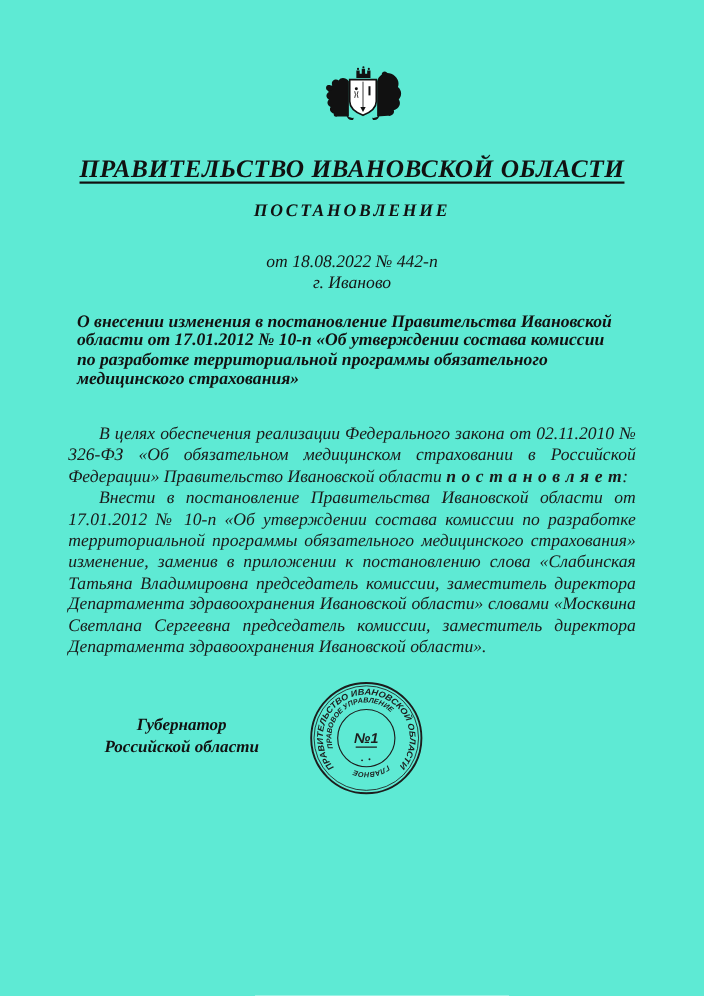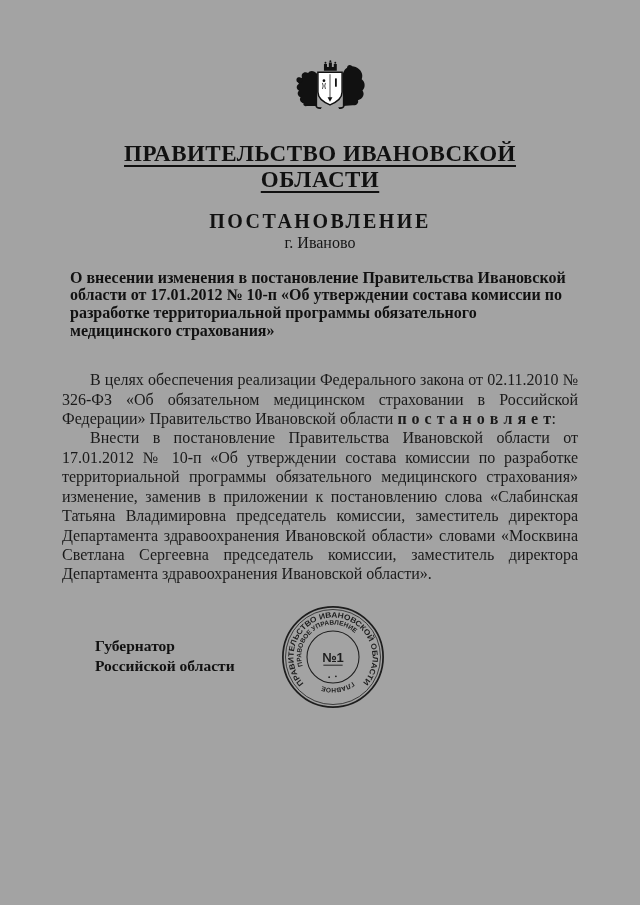--- a/index.html
+++ b/index.html
@@ -4,50 +4,50 @@
 <style>
   html,body{margin:0;padding:0;background:#ffffff;}
   body{
     width:640px;height:905px;overflow:hidden;
     font-family:"Liberation Serif","DejaVu Serif",serif;
     color:#161616;
     -webkit-font-smoothing:antialiased;
   }
   .page{
     width:640px;height:905px;box-sizing:border-box;
-    padding:58px 62px 0 62px;background:#a3a3a3;position:relative;
+    padding:58px 62px 0 62px;background:#5eead4;position:relative;font-style:italic;
   }
   .emblem-wrap{text-align:center;height:68px;}
   .emblem-wrap svg{position:relative;left:10px;}
   .org-name{
     margin:15px 0 0 0;text-align:center;
     font-size:23px;line-height:1.15;font-weight:bold;
     text-decoration:underline;text-underline-offset:4px;
     text-decoration-thickness:2px;color:#111;
     letter-spacing:0.5px;
   }
   .doc-type{
     margin:15px 0 0 0;text-align:center;
-    font-size:20px;line-height:1.2;font-weight:bold;
+    font-size:16px;line-height:1.2;font-weight:bold;
     letter-spacing:2.5px;color:#111;
   }
   .date-line{margin:27px 0 0 0;text-align:center;font-size:16px;line-height:19px;}
   .city-line{margin:0;text-align:center;font-size:16px;line-height:19px;}
   .doc-title{
     margin:17px auto 0 auto;max-width:500px;
     font-size:16px;line-height:17.6px;font-weight:bold;color:#111;
   }
   .body-text{margin:31px 0 0 0;}
   .body-text p{
     margin:0;font-size:16px;line-height:19.4px;
     text-align:justify;text-indent:28px;
     color:#1a1a1a;
   }
   .decree-bold{font-weight:bold;letter-spacing:0.5px;}
-  .signature{position:relative;margin-top:20px;height:125px;}
+  .signature{position:relative;margin-top:20px;height:125px;text-align:center;}
   .sig-left{
     position:absolute;left:33px;top:32px;
     font-size:15.5px;line-height:20px;font-weight:bold;color:#111;
   }
   .sig-name{
     position:absolute;right:0;top:48px;
     font-size:16px;font-weight:bold;color:#111;
   }
   .stamp{
     position:absolute;top:0;left:50%;
@@ -82,20 +82,21 @@
       <rect x="56.6" y="27" width="2.4" height="11" fill="#111"></rect>
 
       <path d="M30,61.5 q4,4.5 9,3.5 l-1,2.5 q-6.5,1 -8,-6 Z" fill="#111"></path>
       <path d="M70,61.5 q-4,4.5 -9,3.5 l1,2.5 q6.5,1 8,-6 Z" fill="#111"></path>
     </svg>
   </div>
 
   <h1 class="org-name">ПРАВИТЕЛЬСТВО ИВАНОВСКОЙ ОБЛАСТИ</h1>
   <h2 class="doc-type">ПОСТАНОВЛЕНИЕ</h2>
 
+  <div class="date-line">от 18.08.2022 № 442-п</div>
   <div class="city-line">г. Иваново</div>
 
   <div class="doc-title">О внесении изменения в постановление Правительства Ивановской области от 17.01.2012 № 10-п «Об утверждении состава комиссии по разработке территориальной программы обязательного медицинского страхования»</div>
 
   <div class="body-text">
     <p><span>В целях обеспечения реализации Федерального закона от 02.11.2010 № 326-ФЗ «Об обязательном медицинском страховании в Российской Федерации» Правительство Ивановской области </span><span class="decree-bold">п о с т а н о в л я е т</span><span>:</span></p>
     <p>Внести в постановление Правительства Ивановской области от 17.01.2012 № 10-п «Об утверждении состава комиссии по разработке территориальной программы обязательного медицинского страхования» изменение, заменив в приложении к постановлению слова «Слабинская Татьяна Владимировна председатель комиссии, заместитель директора Департамента здравоохранения Ивановской области» словами «Москвина Светлана Сергеевна председатель комиссии, заместитель директора Департамента здравоохранения Ивановской области».</p>
   </div>
 
   <div class="signature">

